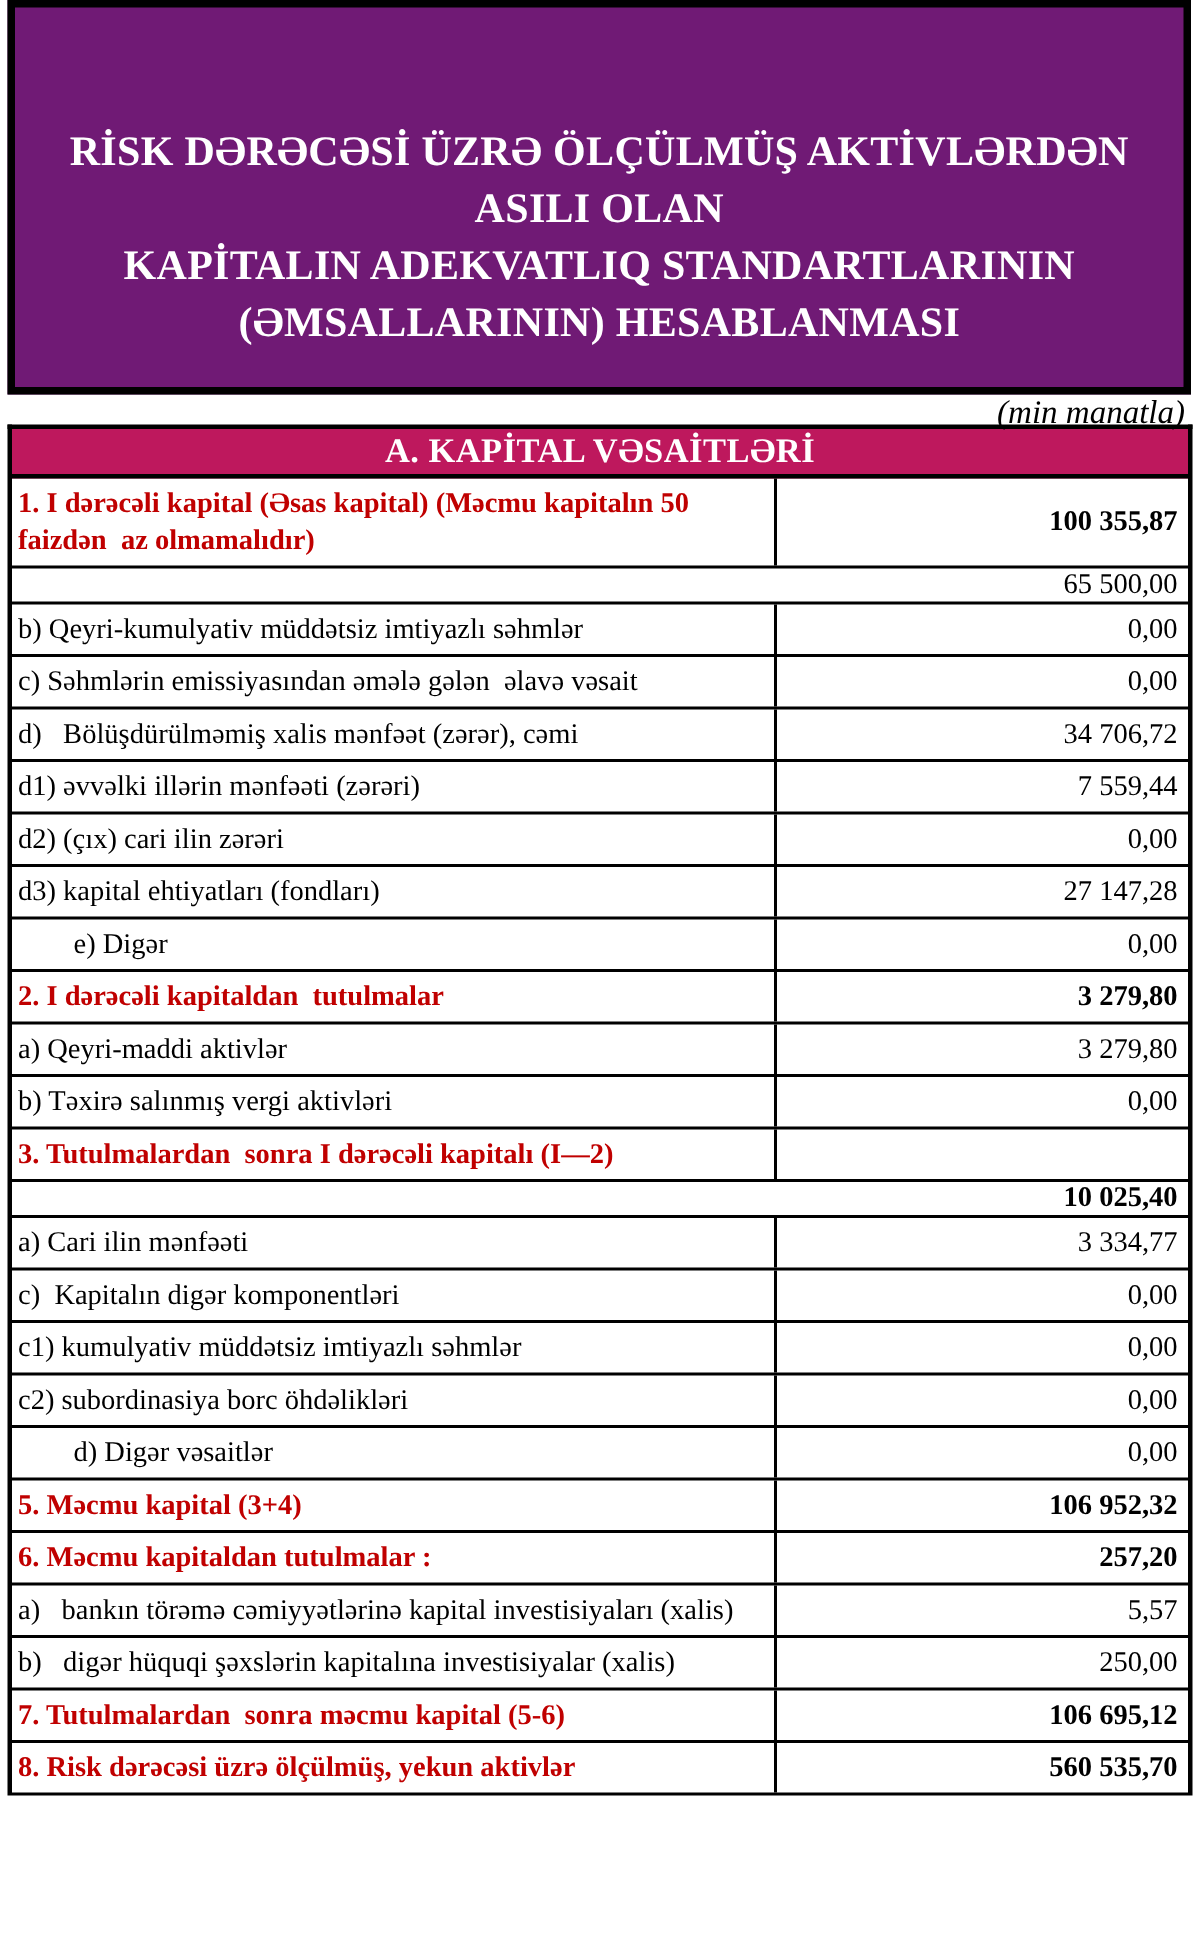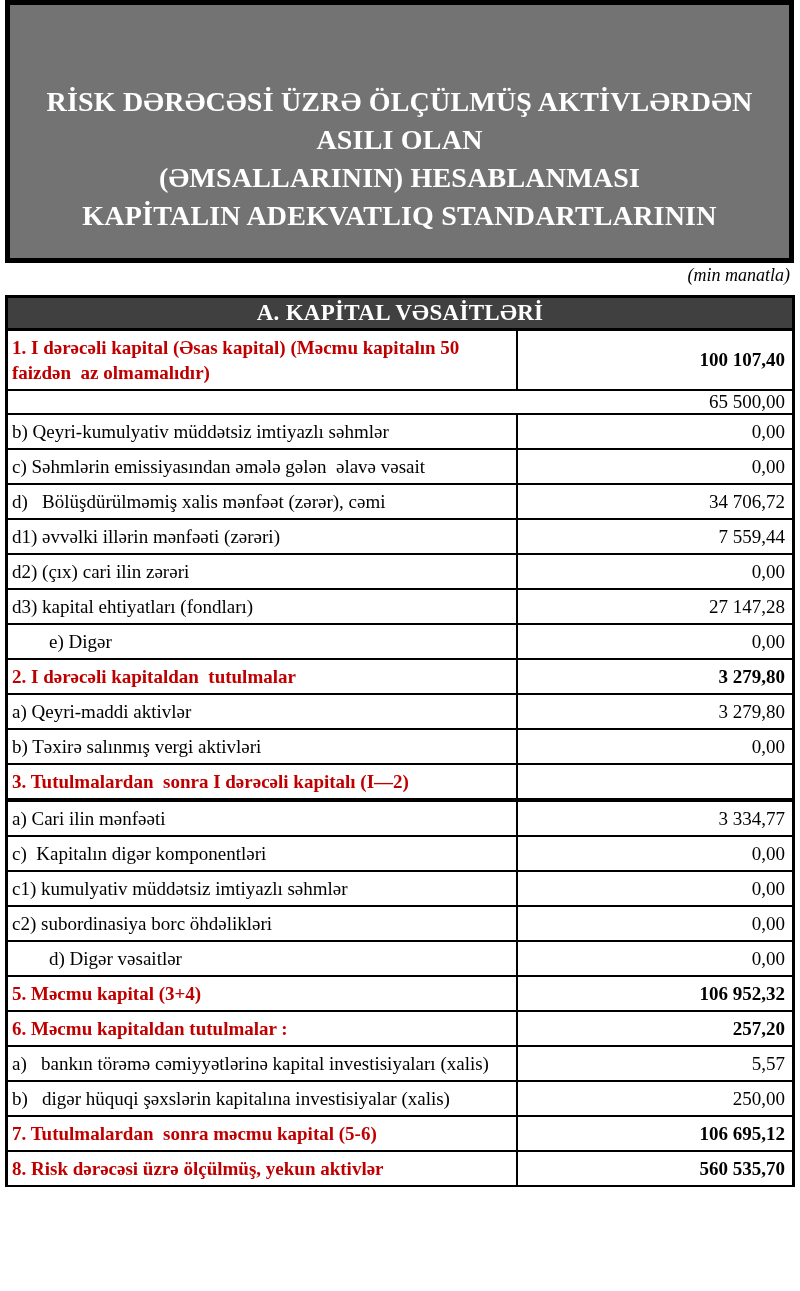--- a/index.html
+++ b/index.html
@@ -9,45 +9,45 @@
     width:800px; height:1291px;
     overflow:hidden;
     background:#ffffff;
     font-family:"Liberation Serif","DejaVu Serif",serif;
     color:#000;
   }
   .title-box {
     margin:0 6px 0 5px;
     height:263px;
     border:5px solid #000;
-    background:#737373;
+    background:#701a75;
     color:#ffffff;
     text-align:center;
     font-weight:bold;
     font-size:28px;
     line-height:38px;
     padding-top:78px;
     letter-spacing:0.2px;
   }
   .unit-note {
-    height:32px;
+    height:20px;
     text-align:right;
     font-style:italic;
-    font-size:18px;
+    font-size:22px;
     padding-right:10px;
     line-height:24px;
   }
   .capital-table {
     margin:0 5px;
     border:3px solid #000;
     border-bottom:none;
     background:#fff;
   }
   .band {
-    background:#404040;
+    background:#be185d;
     color:#ffffff;
     font-weight:bold;
     font-size:23px;
     line-height:27px;
     text-align:center;
     padding:1px 0 2px 0;
     border-bottom:3px solid #000;
     letter-spacing:0.3px;
   }
   .row {
@@ -76,32 +76,32 @@
   .row.section .value { font-weight:bold; }
   .row.item-indent .label { padding-left:41px; }
 </style>
 </head>
 <body>
 
 <div class="page">
 
   <div class="title-box">
     <div>RİSK DƏRƏCƏSİ ÜZRƏ ÖLÇÜLMÜŞ AKTİVLƏRDƏN ASILI OLAN</div>
+    <div>KAPİTALIN ADEKVATLIQ STANDARTLARININ</div>
     <div>(ƏMSALLARININ) HESABLANMASI</div>
-    <div>KAPİTALIN ADEKVATLIQ STANDARTLARININ</div>
   </div>
 
   <div class="unit-note">(min manatla)</div>
 
   <div class="capital-table">
     <div class="band">A. KAPİTAL VƏSAİTLƏRİ</div>
     <div>
         <div class="row section">
           <div class="label">1. I dərəcəli kapital (Əsas kapital) (Məcmu kapitalın 50 faizdən  az olmamalıdır)</div>
-          <div class="value">100 107,40</div>
+          <div class="value">100 355,87</div>
         </div>
         <div class="row item">
           <div class="value">65 500,00</div>
         </div>
         <div class="row item">
           <div class="label">b) Qeyri-kumulyativ müddətsiz imtiyazlı səhmlər</div>
           <div class="value">0,00</div>
         </div>
         <div class="row item">
           <div class="label">c) Səhmlərin emissiyasından əmələ gələn  əlavə vəsait</div>
@@ -136,20 +136,21 @@
           <div class="value">3 279,80</div>
         </div>
         <div class="row item">
           <div class="label">b) Təxirə salınmış vergi aktivləri</div>
           <div class="value">0,00</div>
         </div>
         <div class="row section">
           <div class="label">3. Tutulmalardan  sonra I dərəcəli kapitalı (I—2)</div>
         </div>
         <div class="row section">
+          <div class="value">10 025,40</div>
         </div>
         <div class="row item">
           <div class="label">a) Cari ilin mənfəəti</div>
           <div class="value">3 334,77</div>
         </div>
         <div class="row item">
           <div class="label">c)  Kapitalın digər komponentləri</div>
           <div class="value">0,00</div>
         </div>
         <div class="row item">

